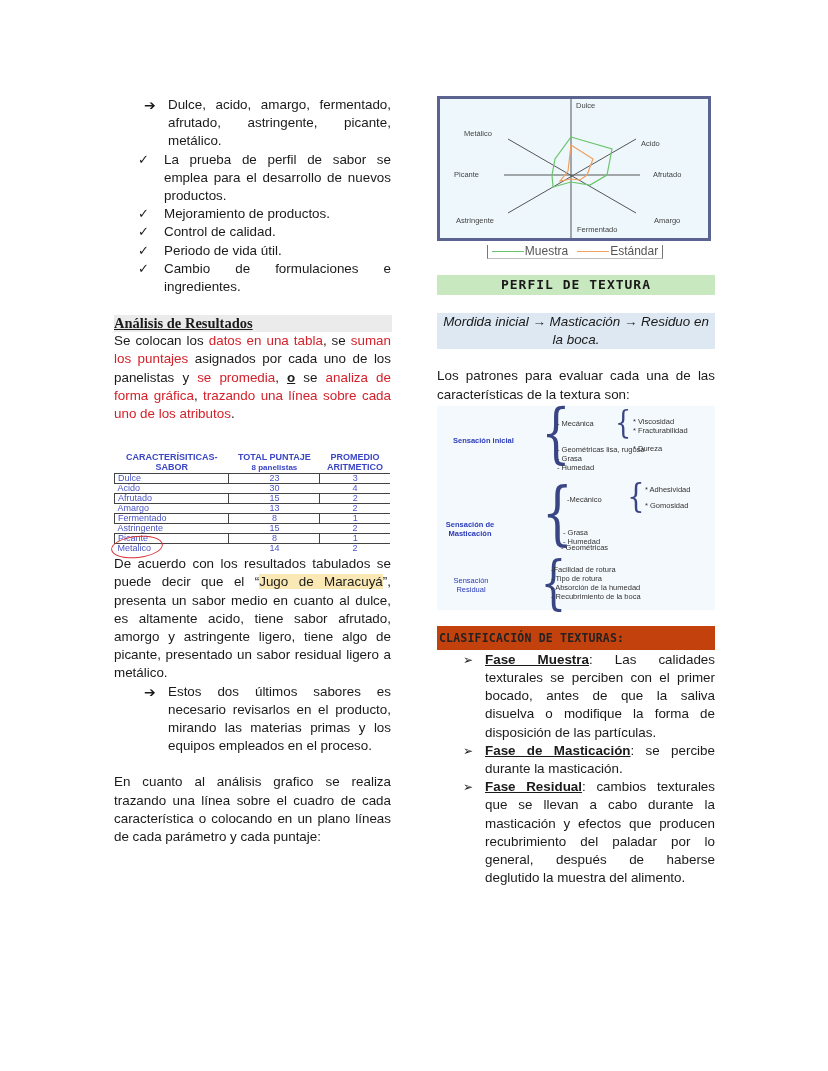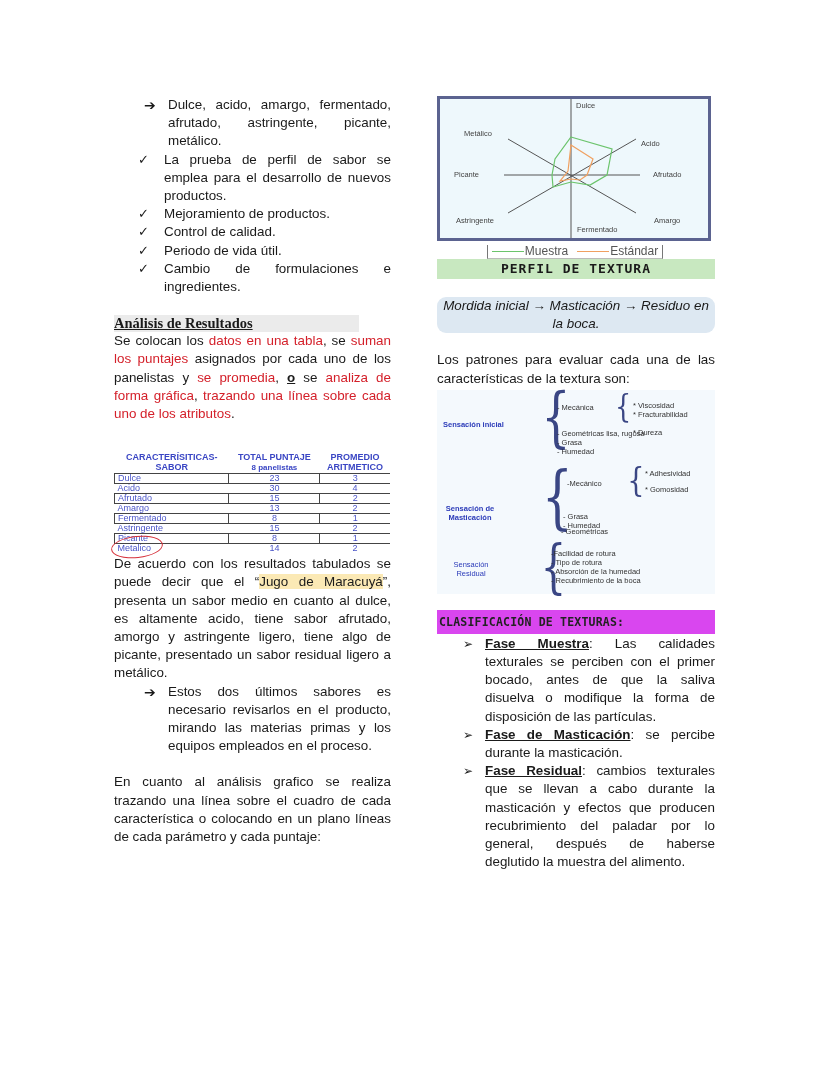--- a/index.html
+++ b/index.html
@@ -12,44 +12,44 @@
   .red { color: #d4202a; }
   .hl { background: #fbe9b5; }
   .bullet-row { display: flex; align-items: flex-start; }
   .bullet-row .mark { flex: 0 0 auto; }
   .bullet-row .txt { flex: 1 1 auto; text-align: justify; }
   .arrow-list { margin-left: 30px; }
   .arrow-list .mark { width: 24px; font-weight: bold; font-size: 14px; }
   .check-list { margin-left: 24px; }
   .check-list .mark { width: 26px; font-size: 13px; }
   .title-red { color: #d4202a; font-weight: bold; text-decoration: underline; margin-top: 19px; }
-  .analysis-head { margin-top: 19px; background: #ebebeb; font-family: "Liberation Serif", "DejaVu Serif", serif; font-weight: bold; text-decoration: underline; font-size: 14.5px; line-height: 17px; width: 245px; }
+  .analysis-head { margin-top: 19px; background: #ebebeb; font-family: "Liberation Serif", "DejaVu Serif", serif; font-weight: bold; text-decoration: underline; font-size: 14.5px; line-height: 17px; width: 278px; }
   
   .table-wrap { margin-top: 30px; position: relative; width: 278px; }
   .ftable { width: 276px; border-collapse: collapse; font-size: 9px; line-height: 9px; color: #4a55c8; }
   .ftable th { font-weight: bold; color: #3a46c4; font-size: 9px; line-height: 9.5px; text-align: center; padding-bottom: 1px; }
   .ftable th .sub { font-size: 8px; }
   .ftable td { padding: 0 3px; height: 8.6px; }
   .ftable td.c { text-align: center; }
   .ftable tr.boxed td { border-top: 1px solid #444; border-bottom: 1px solid #444; }
   .ftable tr.boxed td:first-child { border-left: 1px solid #444; }
   .ftable tr.boxed td:nth-child(2) { border-left: 1px solid #444; border-right: 1px solid #444; }
   .circle { position: absolute; left: -3px; top: 83px; width: 52px; height: 22px; border: 1.5px solid #d6303a; border-radius: 50%; transform: rotate(-6deg); }
   
   .radar-box { width: 274px; height: 145px; border: 3px solid #5b6390; background: #eef8fc; position: relative; }
   .legend { width: 176px; height: 14px; margin: 4px 0 0 50px; border-left: 1px solid #777; border-right: 1px solid #777; border-bottom: 1px solid #bbb; display: flex; align-items: center; justify-content: center; font-size: 12px; color: #555; gap: 1px; }
   .legend .line { display: inline-block; width: 32px; height: 1.5px; }
-  .green-head { margin-top: 0; background: #c8e8c0; text-align: center; font-family: "DejaVu Sans Mono", monospace; font-weight: bold; letter-spacing: 1px; font-size: 13px; line-height: 20px; }
-  .blue-box { margin-top: 18px; background: #dde8f2; text-align: center; font-style: italic; padding: 0 2px; border-radius: 9px; }
+  .green-head { margin-top: 16px; background: #c8e8c0; text-align: center; font-family: "DejaVu Sans Mono", monospace; font-weight: bold; letter-spacing: 1px; font-size: 13px; line-height: 20px; }
+  .blue-box { margin-top: 18px; background: #dde8f2; text-align: center; font-style: italic; padding: 0 2px; }
   .diagram { margin-top: 2px; width: 278px; height: 204px; background: #f4f9fd; position: relative; font-size: 7.5px; line-height: 8.5px; color: #333; }
   .diagram .lbl { position: absolute; color: #2a3ab8; font-weight: bold; font-size: 7.5px; line-height: 9px; text-align: center; }
   .diagram .lbl.light { font-weight: normal; color: #2a3ab8; }
   .diagram .it { position: absolute; white-space: nowrap; }
   .brace { position: absolute; color: #3a4684; font-family: "DejaVu Serif", serif; line-height: 1; }
-  .yellow-head { margin-top: 16px; background: #d946ef; font-family: "DejaVu Sans Mono", monospace; font-weight: bold; font-size: 11.5px; line-height: 24px; padding-left: 2px; color: #222; letter-spacing: 0.2px; }
+  .yellow-head { margin-top: 16px; background: #c2410c; font-family: "DejaVu Sans Mono", monospace; font-weight: bold; font-size: 11.5px; line-height: 24px; padding-left: 2px; color: #222; letter-spacing: 0.2px; }
   .tri-list { margin-left: 26px; }
   .tri-list .mark { width: 22px; font-size: 12px; }
   .tri-list b { text-decoration: underline; }
 </style>
 </head>
 <body>
 
 <div class="col col-left">
   <div class="bullet-row arrow-list">
     <span class="mark">➔</span>
@@ -179,21 +179,21 @@
     <span class="line" style="background:#f0a060;margin-left:8px;"></span>
     <span>Estándar</span>
   </div>
 
   <div class="green-head">PERFIL DE TEXTURA</div>
   <div class="blue-box">Mordida inicial → Masticación → Residuo en la boca.</div>
   <p style="margin-top:18px;">Los patrones para evaluar cada una de las características de la textura son:</p>
 
   <div class="diagram">
 
-    <div class="lbl" style="left:6px;top:30px;text-align:center;">Sensación inicial</div>
+    <div class="lbl" style="left:16px;top:30px;text-align:center;">Sensación inicial</div>
     <div class="brace" style="left:98px;top:-6px;font-size:66px;transform:scaleX(0.7);">{</div>
     <div class="it" style="left:120px;top:14px;">- Mecánica</div>
     <div class="brace" style="left:176px;top:0px;font-size:32px;transform:scaleX(0.8);">{</div>
     <div class="it" style="left:196px;top:3px;margin-top:36px;">* Dureza</div>
     <div class="it" style="left:196px;top:12px;">* Viscosidad</div>
     <div class="it" style="left:196px;top:21px;">* Fracturabilidad</div>
     <div class="it" style="left:120px;top:40px;">- Geométricas  lisa, rugosa</div>
     <div class="it" style="left:120px;top:49px;">- Grasa</div>
     <div class="it" style="left:120px;top:58px;">- Humedad</div>
 

